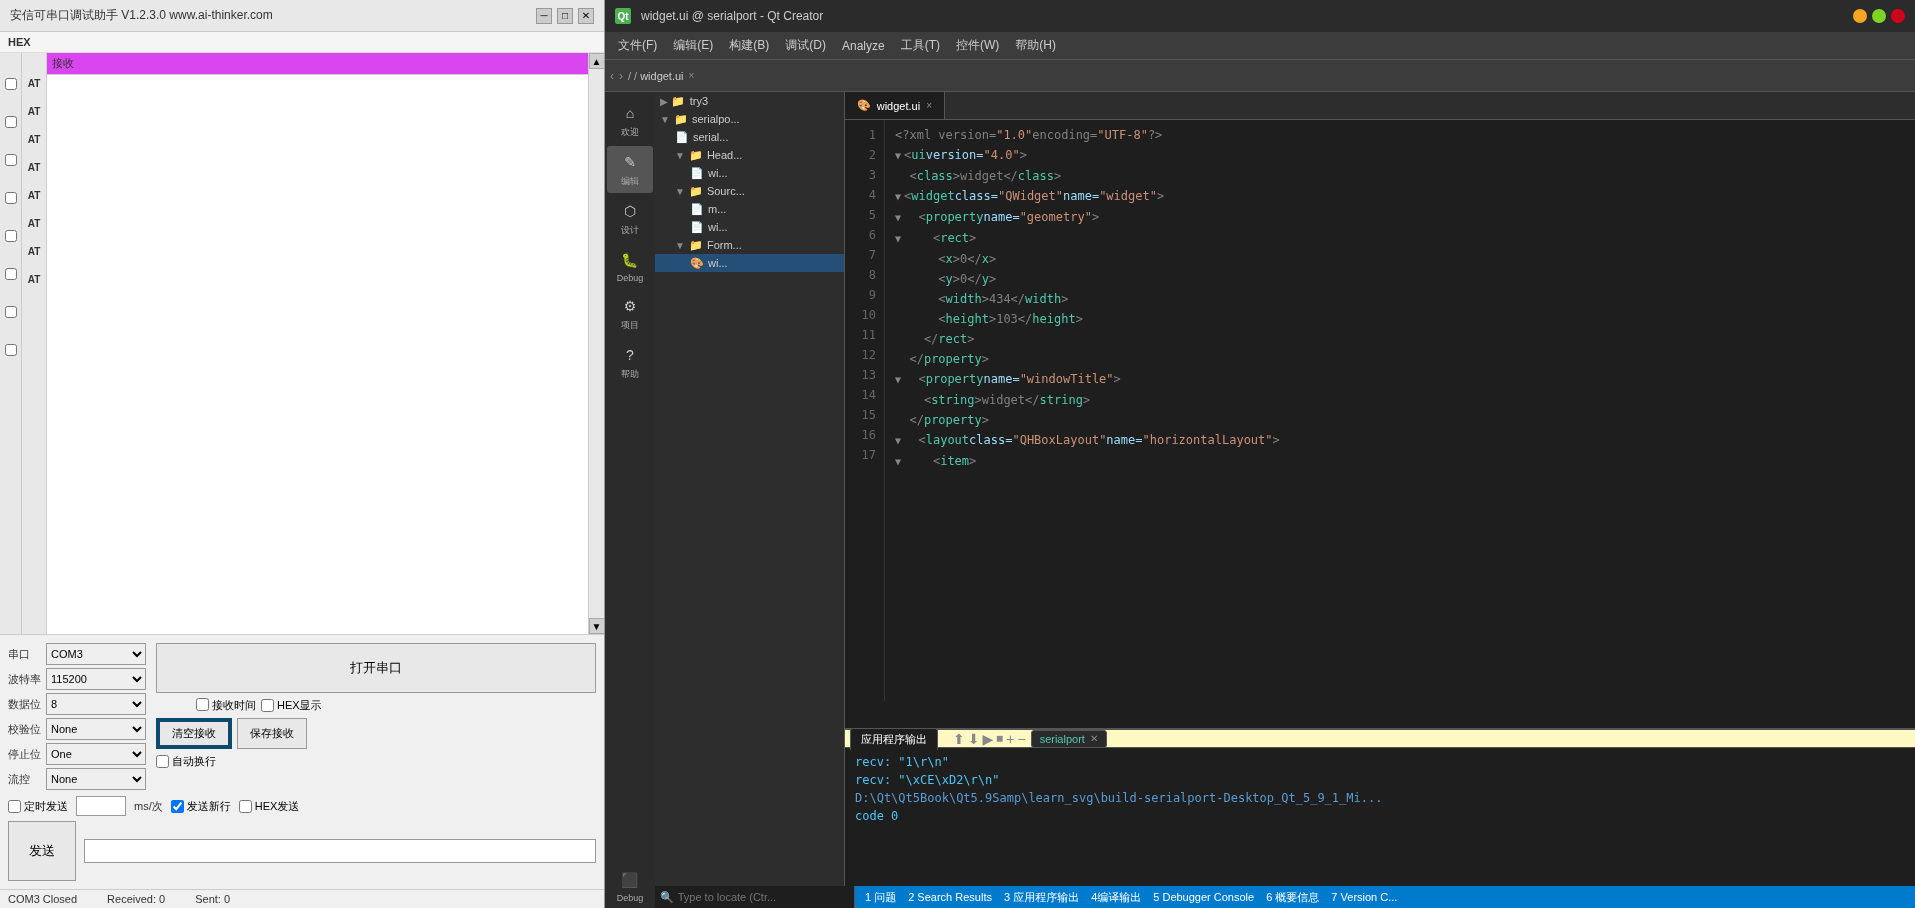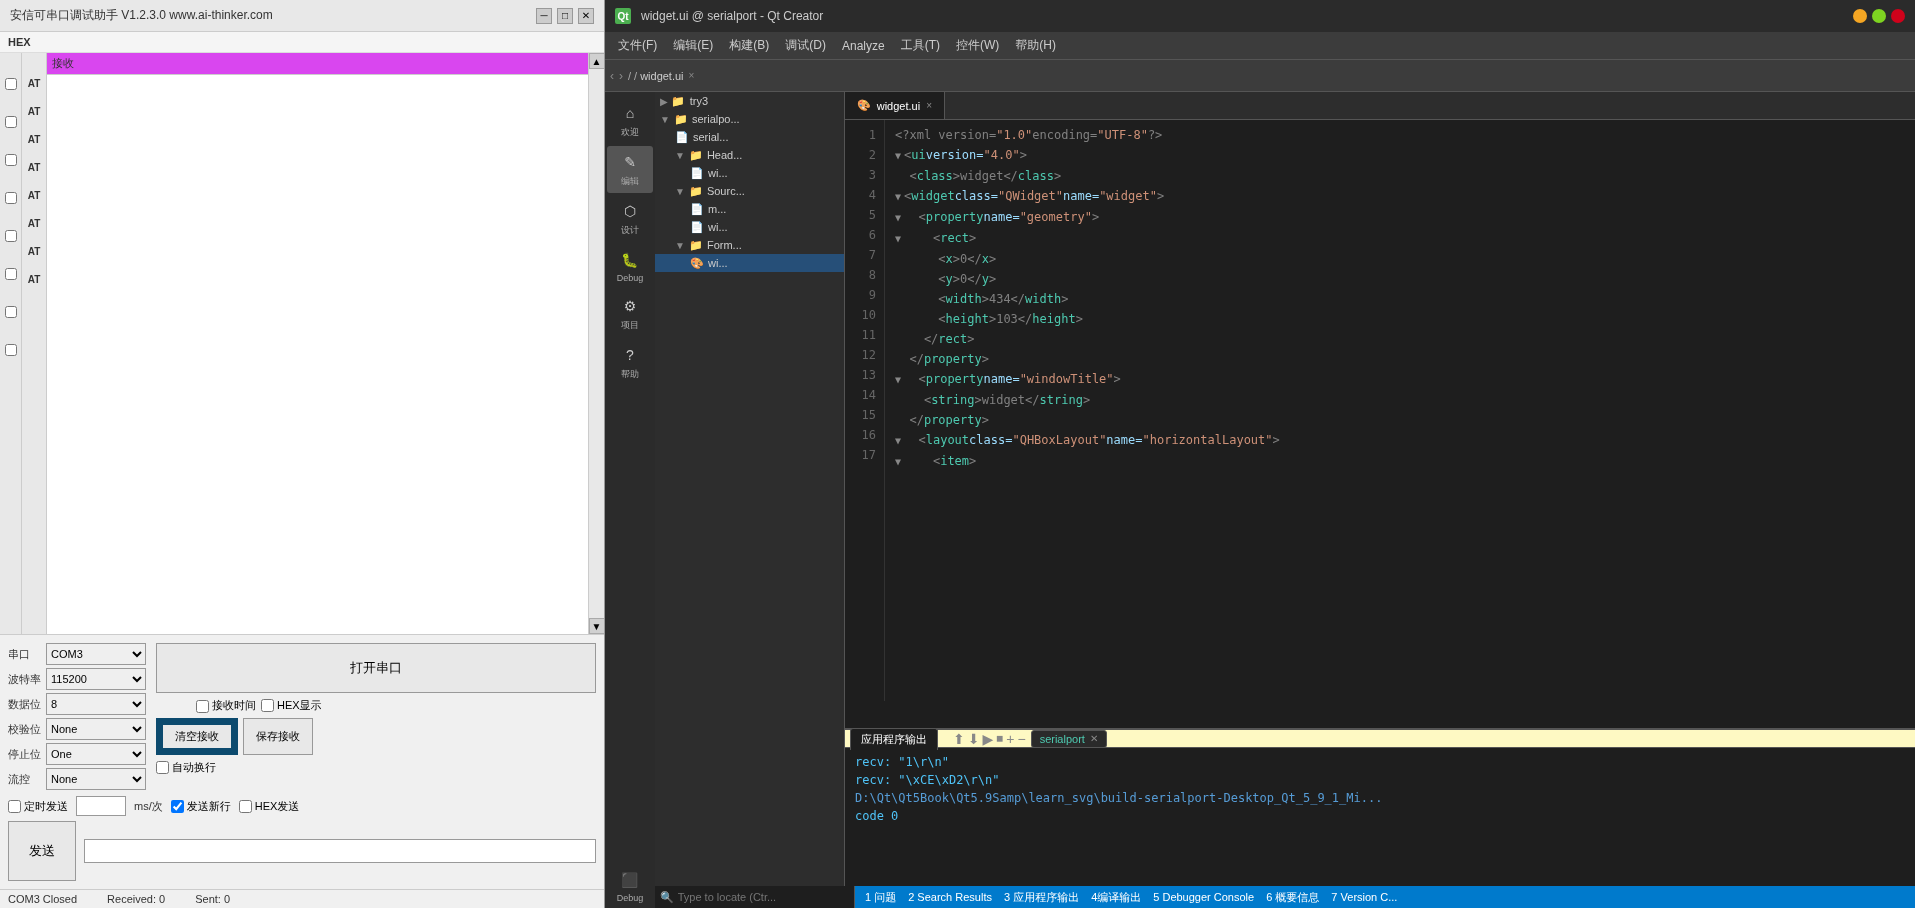--- a/index.html
+++ b/index.html
@@ -176,32 +176,32 @@
         <span style="font-size:11px;color:#333;">流控</span>
         <select style="height:22px;border:1px solid #999;font-size:11px;width:100px;">
           <option>None</option>
         </select>
       </div>
 
       <div style="display:flex; flex-direction:column; gap:5px; flex:1;">
         <button style="background:#e8e8e8;border:1px solid #999;padding:8px 16px;font-size:13px;cursor:pointer;font-family:inherit;height:50px;">打开串口</button>
         <div style="display:flex; gap:5px;">
 
-          <label style="display:flex;align-items:flex-end;gap:3px;font-size:11px;padding-left:40px;">
+          <label style="display:flex;align-items:flex-start;gap:3px;font-size:11px;padding-left:40px;">
             <input type="checkbox" style="">
             <span>接收时间</span>
           </label>
 
           <label style="display:flex;align-items:center;gap:3px;font-size:11px;">
             <input type="checkbox" style="">
             <span>HEX显示</span>
           </label>
         </div>
         <div style="display:flex; gap:5px;">
-          <button style="background:#e8e8e8;border:7px solid #0c4a6e;padding:4px 12px;font-size:11px;cursor:pointer;font-family:inherit;">清空接收</button>
+          <button style="background:#e8e8e8;border:4px solid #0c4a6e;padding:4px 12px;font-size:11px;cursor:pointer;font-family:inherit;">清空接收</button>
           <button style="background:#e8e8e8;border:1px solid #999;padding:4px 12px;font-size:11px;cursor:pointer;font-family:inherit;">保存接收</button>
         </div>
 
         <label style="display:flex;align-items:center;gap:3px;font-size:11px;">
           <input type="checkbox" style="">
           <span>自动换行</span>
         </label>
       </div>
     </div>
 

